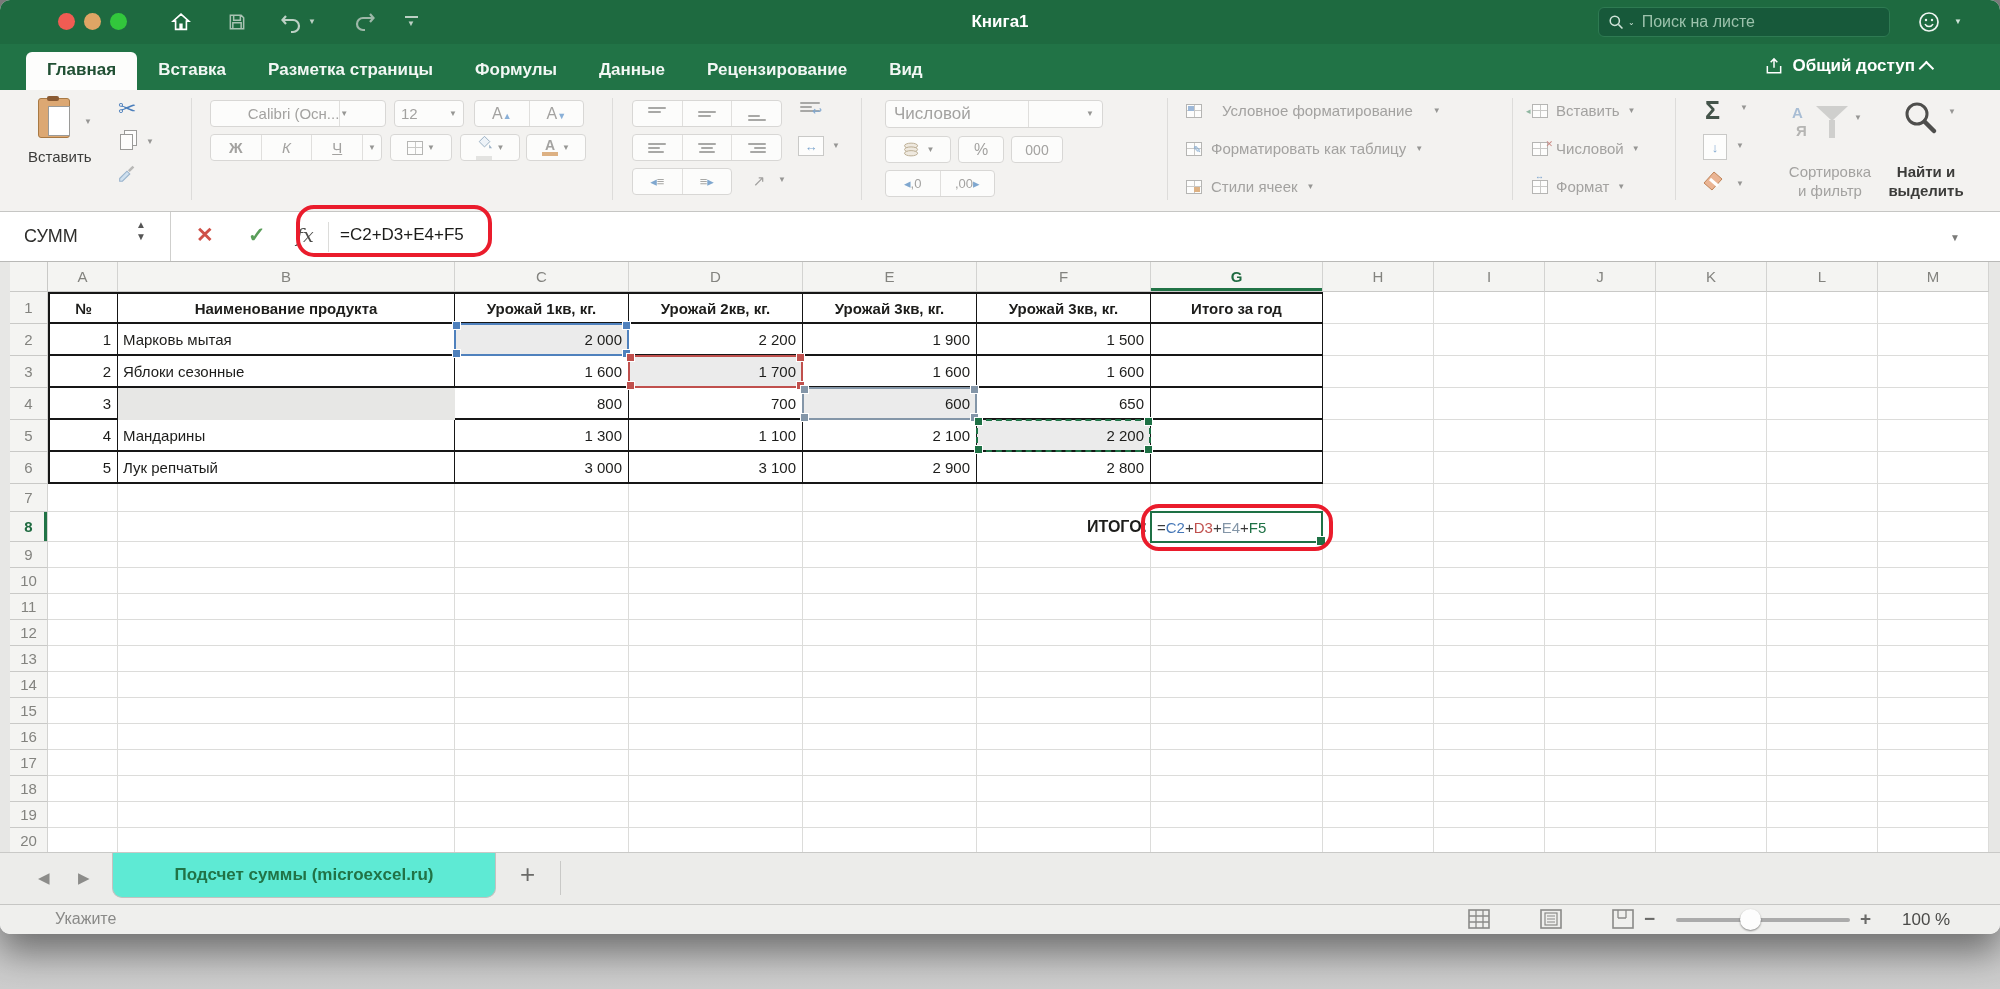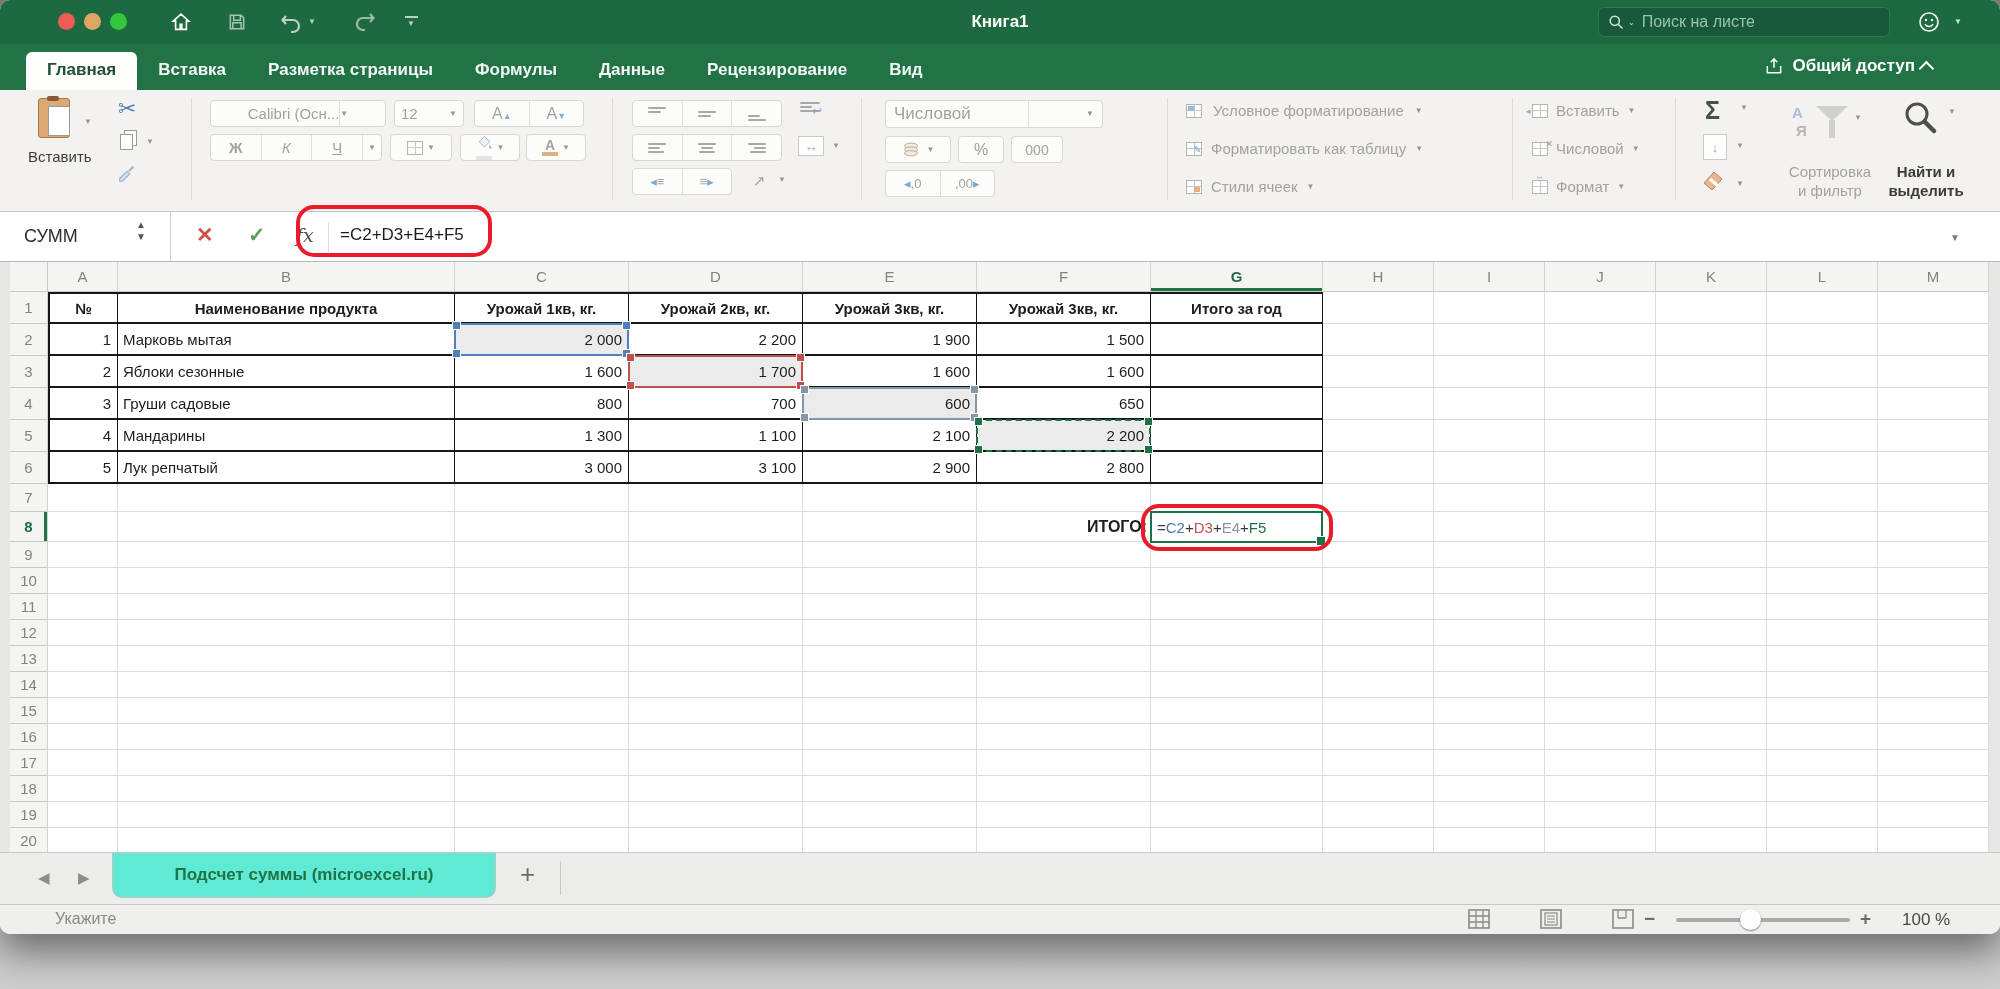--- a/index.html
+++ b/index.html
@@ -341,21 +341,21 @@
       </div>
     <div class="rbtn" style="left:1011px;top:46px;width:52px;height:27px;justify-content:center;font-size:14px;">
         <span>000</span>
       </div>
     <div class="rbtn" style="left:885px;top:80px;width:110px;height:27px;">
       <span style="flex:1;text-align:center;font-size:13px;"><span style="color:#7fa7cf;">◂</span><span>,0</span></span>
       <span class="segline"></span>
       <span style="flex:1;text-align:center;font-size:13px;"><span>,00</span><span style="color:#7fa7cf;">▸</span></span>
     </div>
 
-    <div style="position:absolute;left:1186px;top:12px;display:flex;align-items:center;gap:11px;">
+    <div style="position:absolute;left:1186px;top:12px;display:flex;align-items:center;gap:20px;">
       <span class="mg">
           <span class="acc" style="left:1px;top:1px;width:6px;height:5px;background:#9db8d8;"></span>
         </span>
       <span class="rlabel" style="position:static;">Условное форматирование</span>
         <span class="dd">▼</span>
     </div>
     <div style="position:absolute;left:1186px;top:50px;display:flex;align-items:center;gap:9px;">
       <span class="mg">
           <span class="acc blue" style="left:6px;top:2px;">✎</span>
         </span>
@@ -501,21 +501,20 @@
         <div class="cell tc numc" style="left: 967px; top: 94px; width: 174px; height: 32px;">1 600</div>
         <div class="cell tc" style="left: 1141px; top: 94px; width: 172px; height: 32px;"></div>
         <div class="cell" style="left: 1313px; top: 94px; width: 111px; height: 32px;"></div>
         <div class="cell" style="left: 1424px; top: 94px; width: 111px; height: 32px;"></div>
         <div class="cell" style="left: 1535px; top: 94px; width: 111px; height: 32px;"></div>
         <div class="cell" style="left: 1646px; top: 94px; width: 111px; height: 32px;"></div>
         <div class="cell" style="left: 1757px; top: 94px; width: 111px; height: 32px;"></div>
         <div class="cell" style="left: 1868px; top: 94px; width: 111px; height: 32px;"></div>
         <div class="cell rh" style="left: 0px; top: 126px; width: 38px; height: 32px;">4</div>
         <div class="cell tc left2 numc" style="left: 38px; top: 126px; width: 70px; height: 32px;">3</div>
-        <div class="cell tc txtc" style="left: 108px; top: 126px; width: 337px; height: 32px;">Груши садовые</div>
         <div class="cell tc numc" style="left: 445px; top: 126px; width: 174px; height: 32px;">800</div>
         <div class="cell tc numc" style="left: 619px; top: 126px; width: 174px; height: 32px;">700</div>
         <div class="cell tc numc selfill" style="left: 793px; top: 126px; width: 174px; height: 32px;">600</div>
         <div class="cell tc numc" style="left: 967px; top: 126px; width: 174px; height: 32px;">650</div>
         <div class="cell tc" style="left: 1141px; top: 126px; width: 172px; height: 32px;"></div>
         <div class="cell" style="left: 1313px; top: 126px; width: 111px; height: 32px;"></div>
         <div class="cell" style="left: 1424px; top: 126px; width: 111px; height: 32px;"></div>
         <div class="cell" style="left: 1535px; top: 126px; width: 111px; height: 32px;"></div>
         <div class="cell" style="left: 1646px; top: 126px; width: 111px; height: 32px;"></div>
         <div class="cell" style="left: 1757px; top: 126px; width: 111px; height: 32px;"></div>

